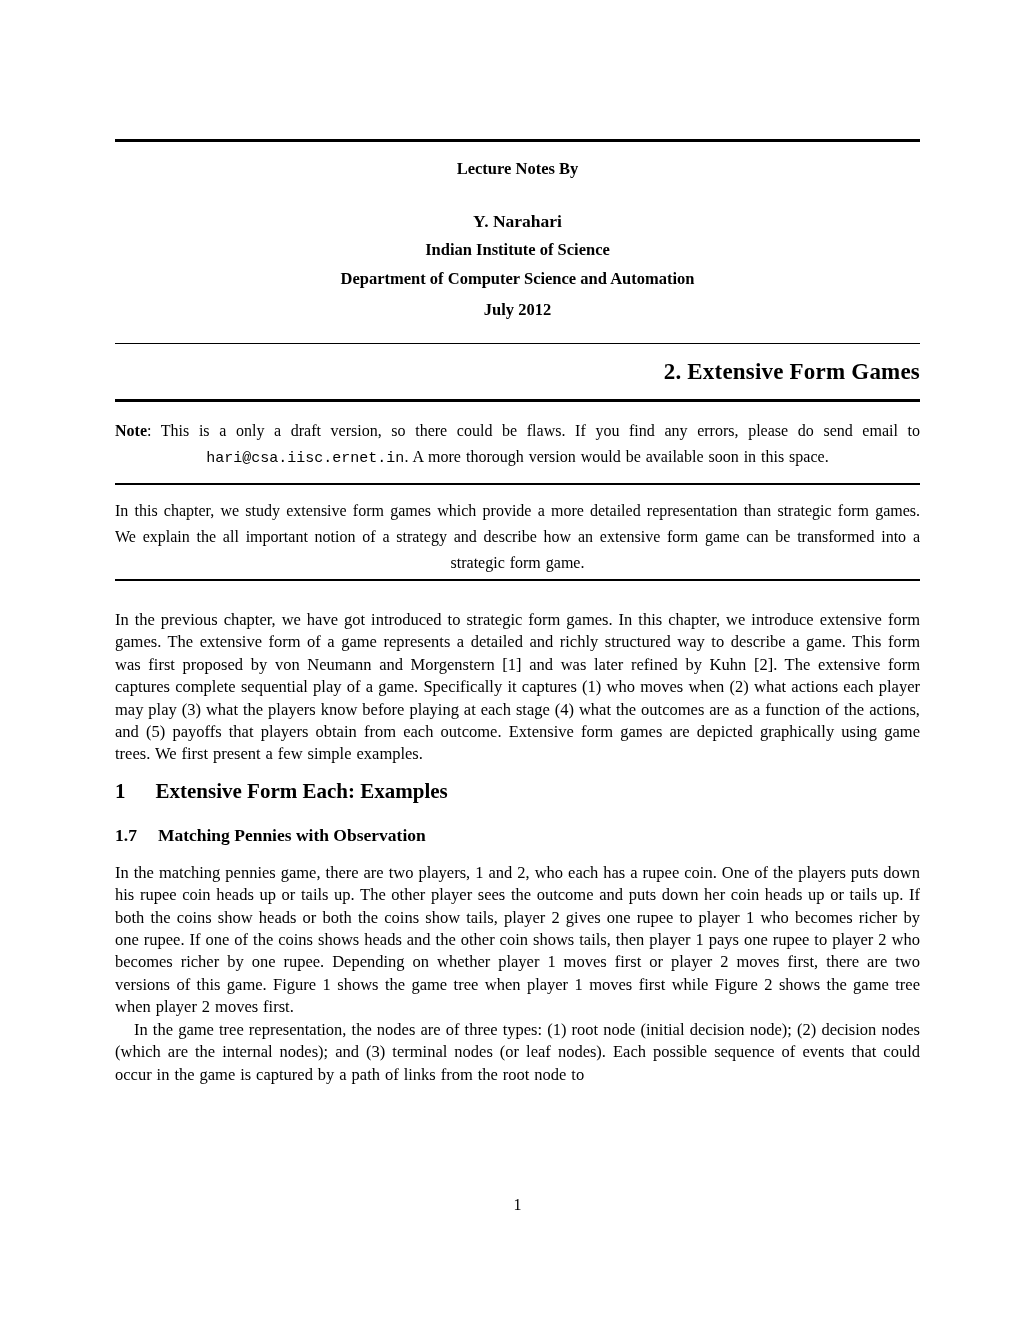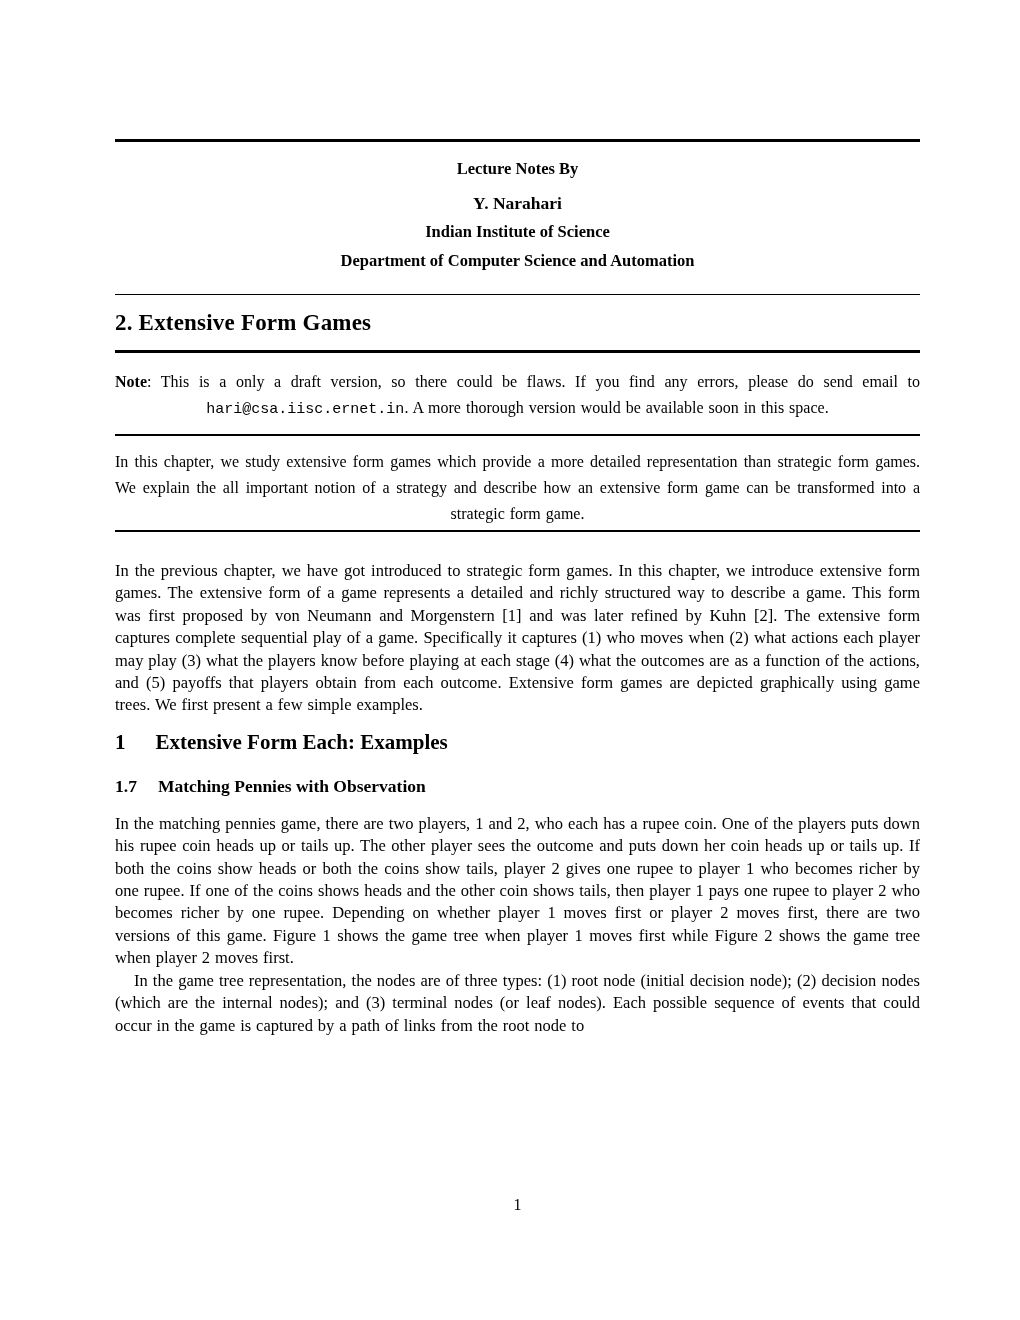--- a/index.html
+++ b/index.html
@@ -21,29 +21,29 @@
   }
   .rule { background: #000000; width: 100%; }
   .rule.r1 { height: 2.5px; margin-top: 139px; }
   .rule.r2 { height: 1.5px; margin-top: 23px; }
   .rule.r3 { height: 2.5px; margin-top: 10px; }
   .rule.r4 { height: 2.5px; margin-top: 11px; }
   .rule.r5 { height: 2px;   margin-top: 3px; }
 
   .hdr { text-align: center; font-weight: bold; margin: 0; }
   .hdr.l1 { margin-top: 16px; font-size: 16.5px; line-height: 21px; }
-  .hdr.l2 { margin-top: 13px; font-size: 17.5px; line-height: 22px; }
+  .hdr.l2 { margin-top: 31px; font-size: 17.5px; line-height: 22px; }
   .hdr.l3 { margin-top: 8px;  font-size: 16.5px; line-height: 21px; }
   .hdr.l4 { margin-top: 7px;  font-size: 16.5px; line-height: 21px; }
   .hdr.l5 { margin-top: 7px;  font-size: 16.5px; line-height: 21px; }
   .hdr.l6 { margin-top: 10px; font-size: 16.5px; line-height: 21px; }
 
   .doc-title {
     margin: 11px 0 0 0;
-    text-align: left;
+    text-align: right;
     font-size: 23px;
     font-weight: bold;
     line-height: 34px;
     letter-spacing: 0.2px;
   }
 
   .note, .abstract {
     margin: 0;
     font-size: 16px;
     line-height: 26px;
@@ -99,20 +99,21 @@
 
 <div class="page">
   <div class="content">
 
     <div class="rule r1"></div>
 
     <p class="hdr l1">Lecture Notes By</p>
     <p class="hdr l2">Y. Narahari</p>
     <p class="hdr l4">Indian Institute of Science</p>
     <p class="hdr l3">Department of Computer Science and Automation</p>
+    <p class="hdr l6">July 2012</p>
 
     <div class="rule r2"></div>
 
     <h1 class="doc-title">2. Extensive Form Games</h1>
 
     <div class="rule r3"></div>
 
     <p class="note"><span class="seg-bold">Note</span><span class="seg-plain">: </span><span class="seg-italic">This is a only a draft version, so there could be flaws. If you find any errors, please do send email to </span><span class="seg-mono">hari@csa.iisc.ernet.in</span><span class="seg-plain">. </span><span class="seg-italic">A more thorough version would be available soon in this space.</span></p>
 
     <div class="rule r4"></div>

